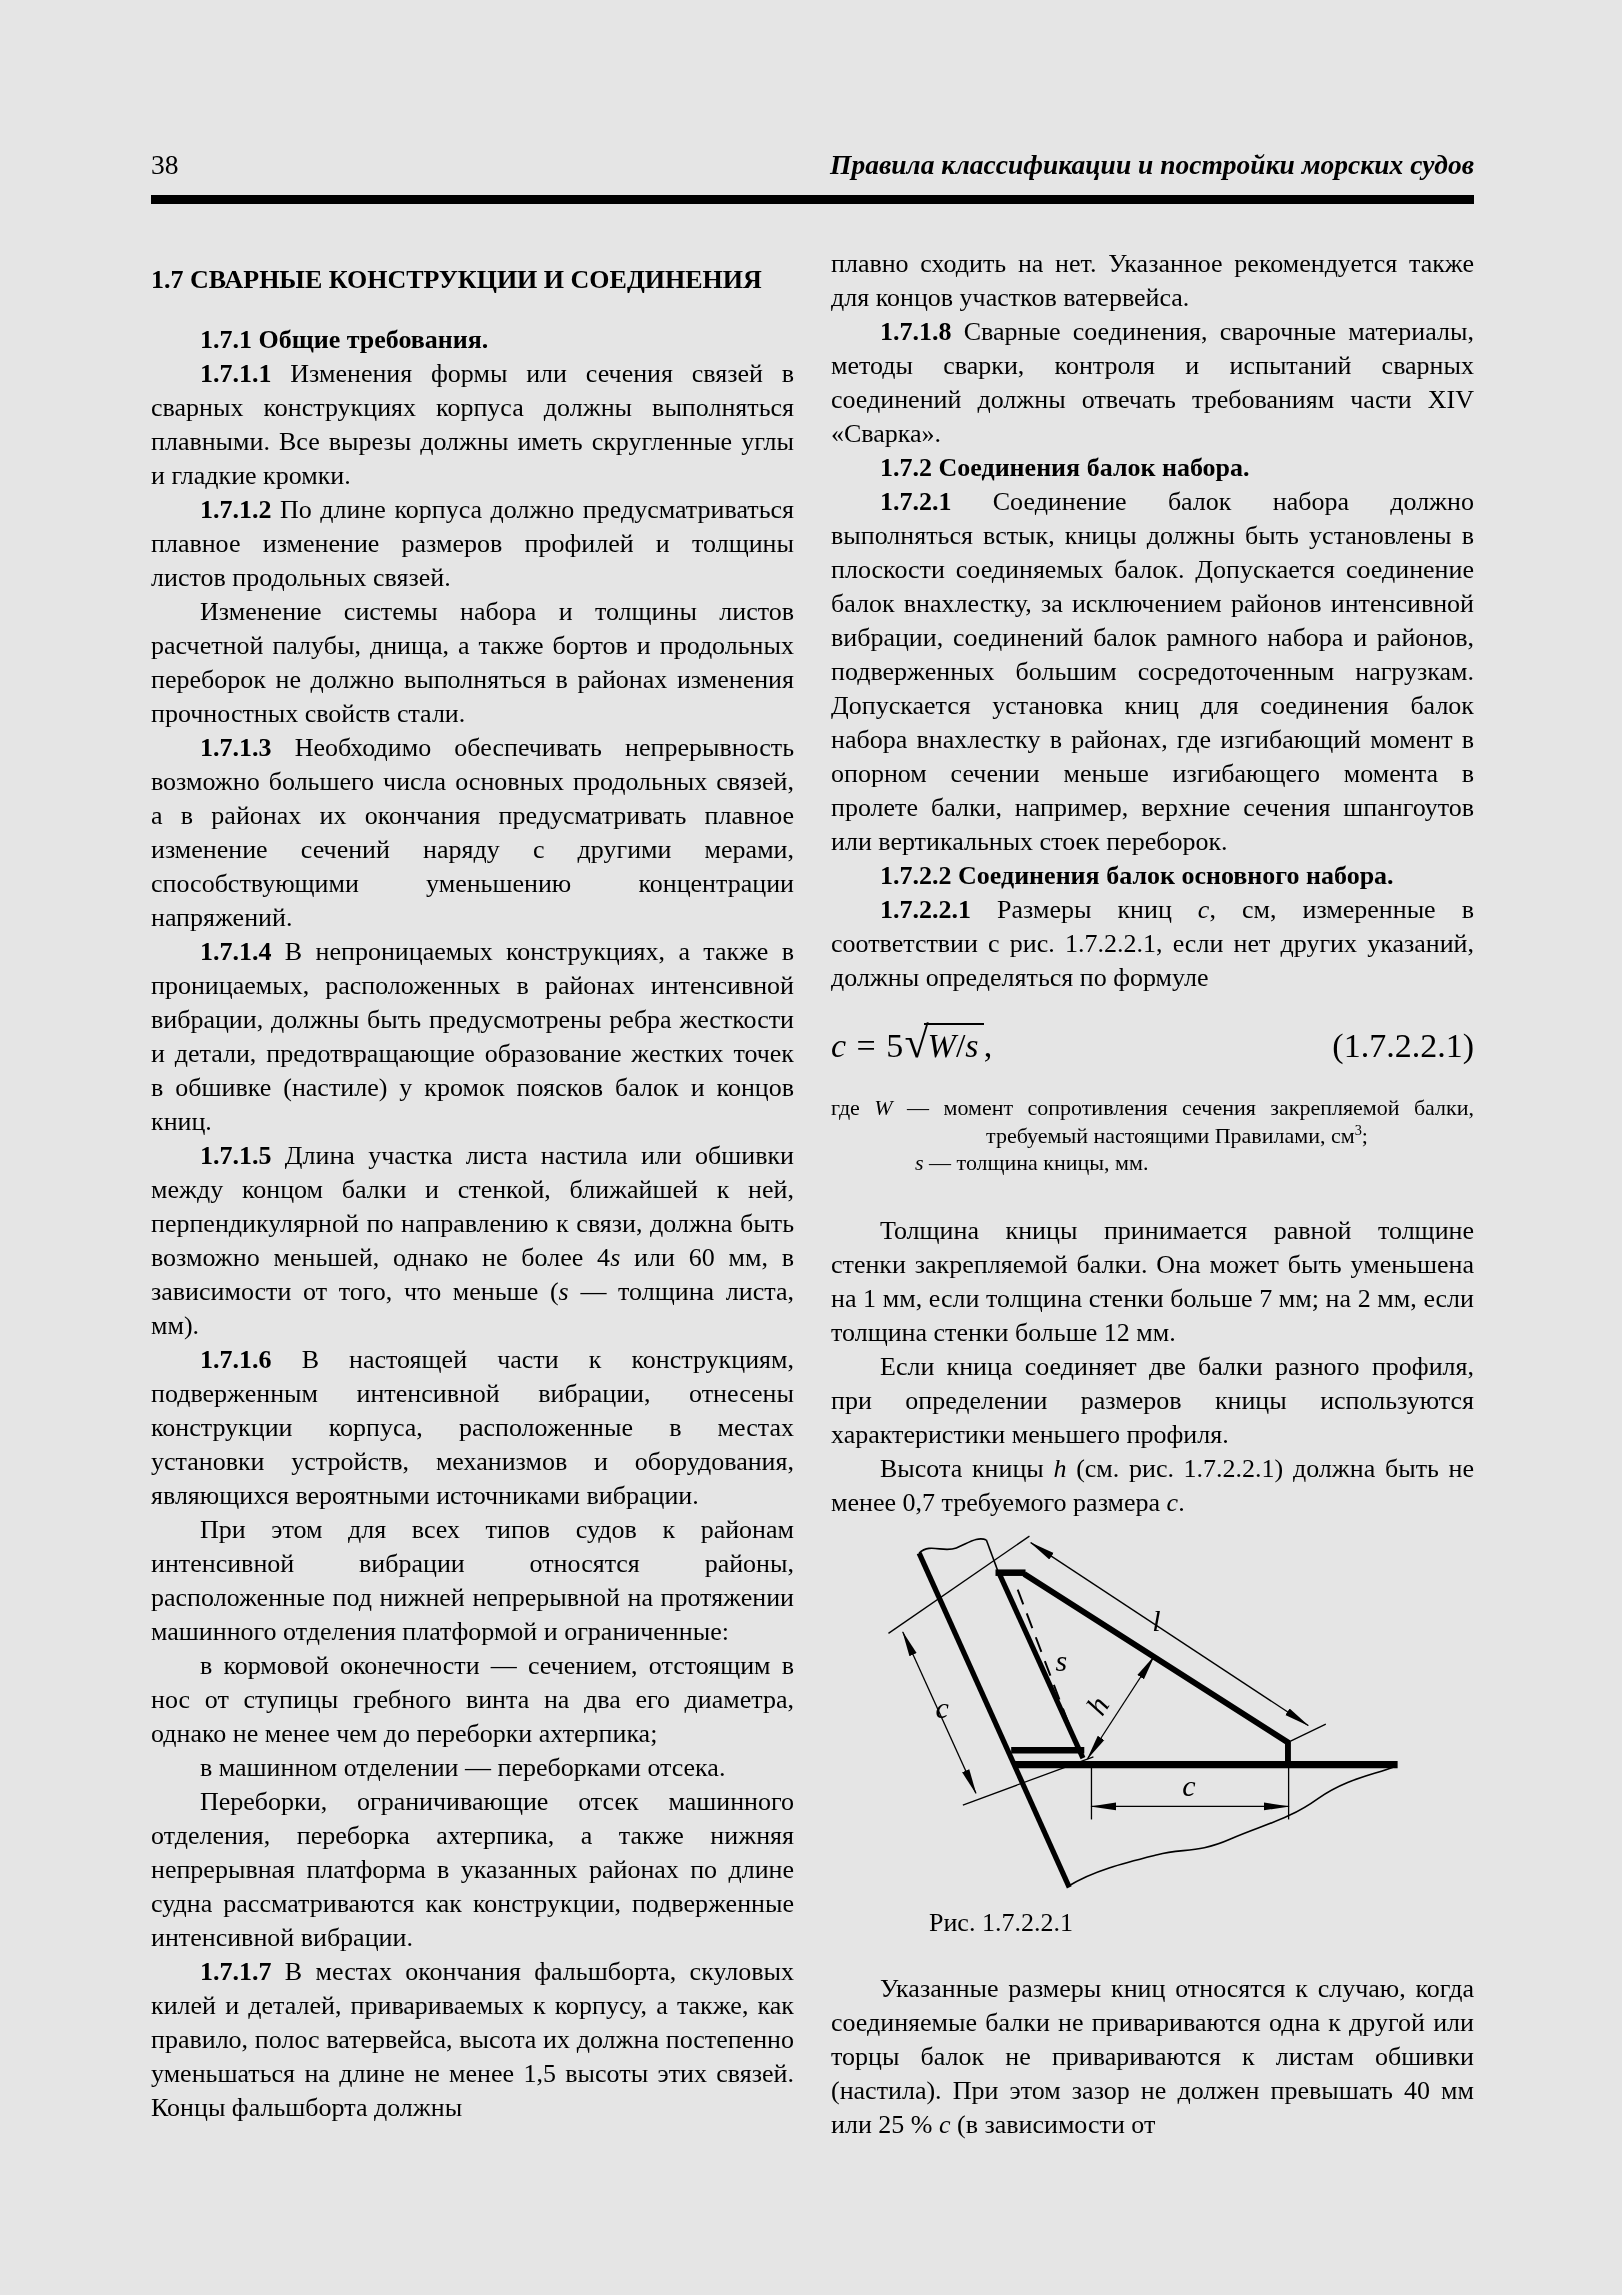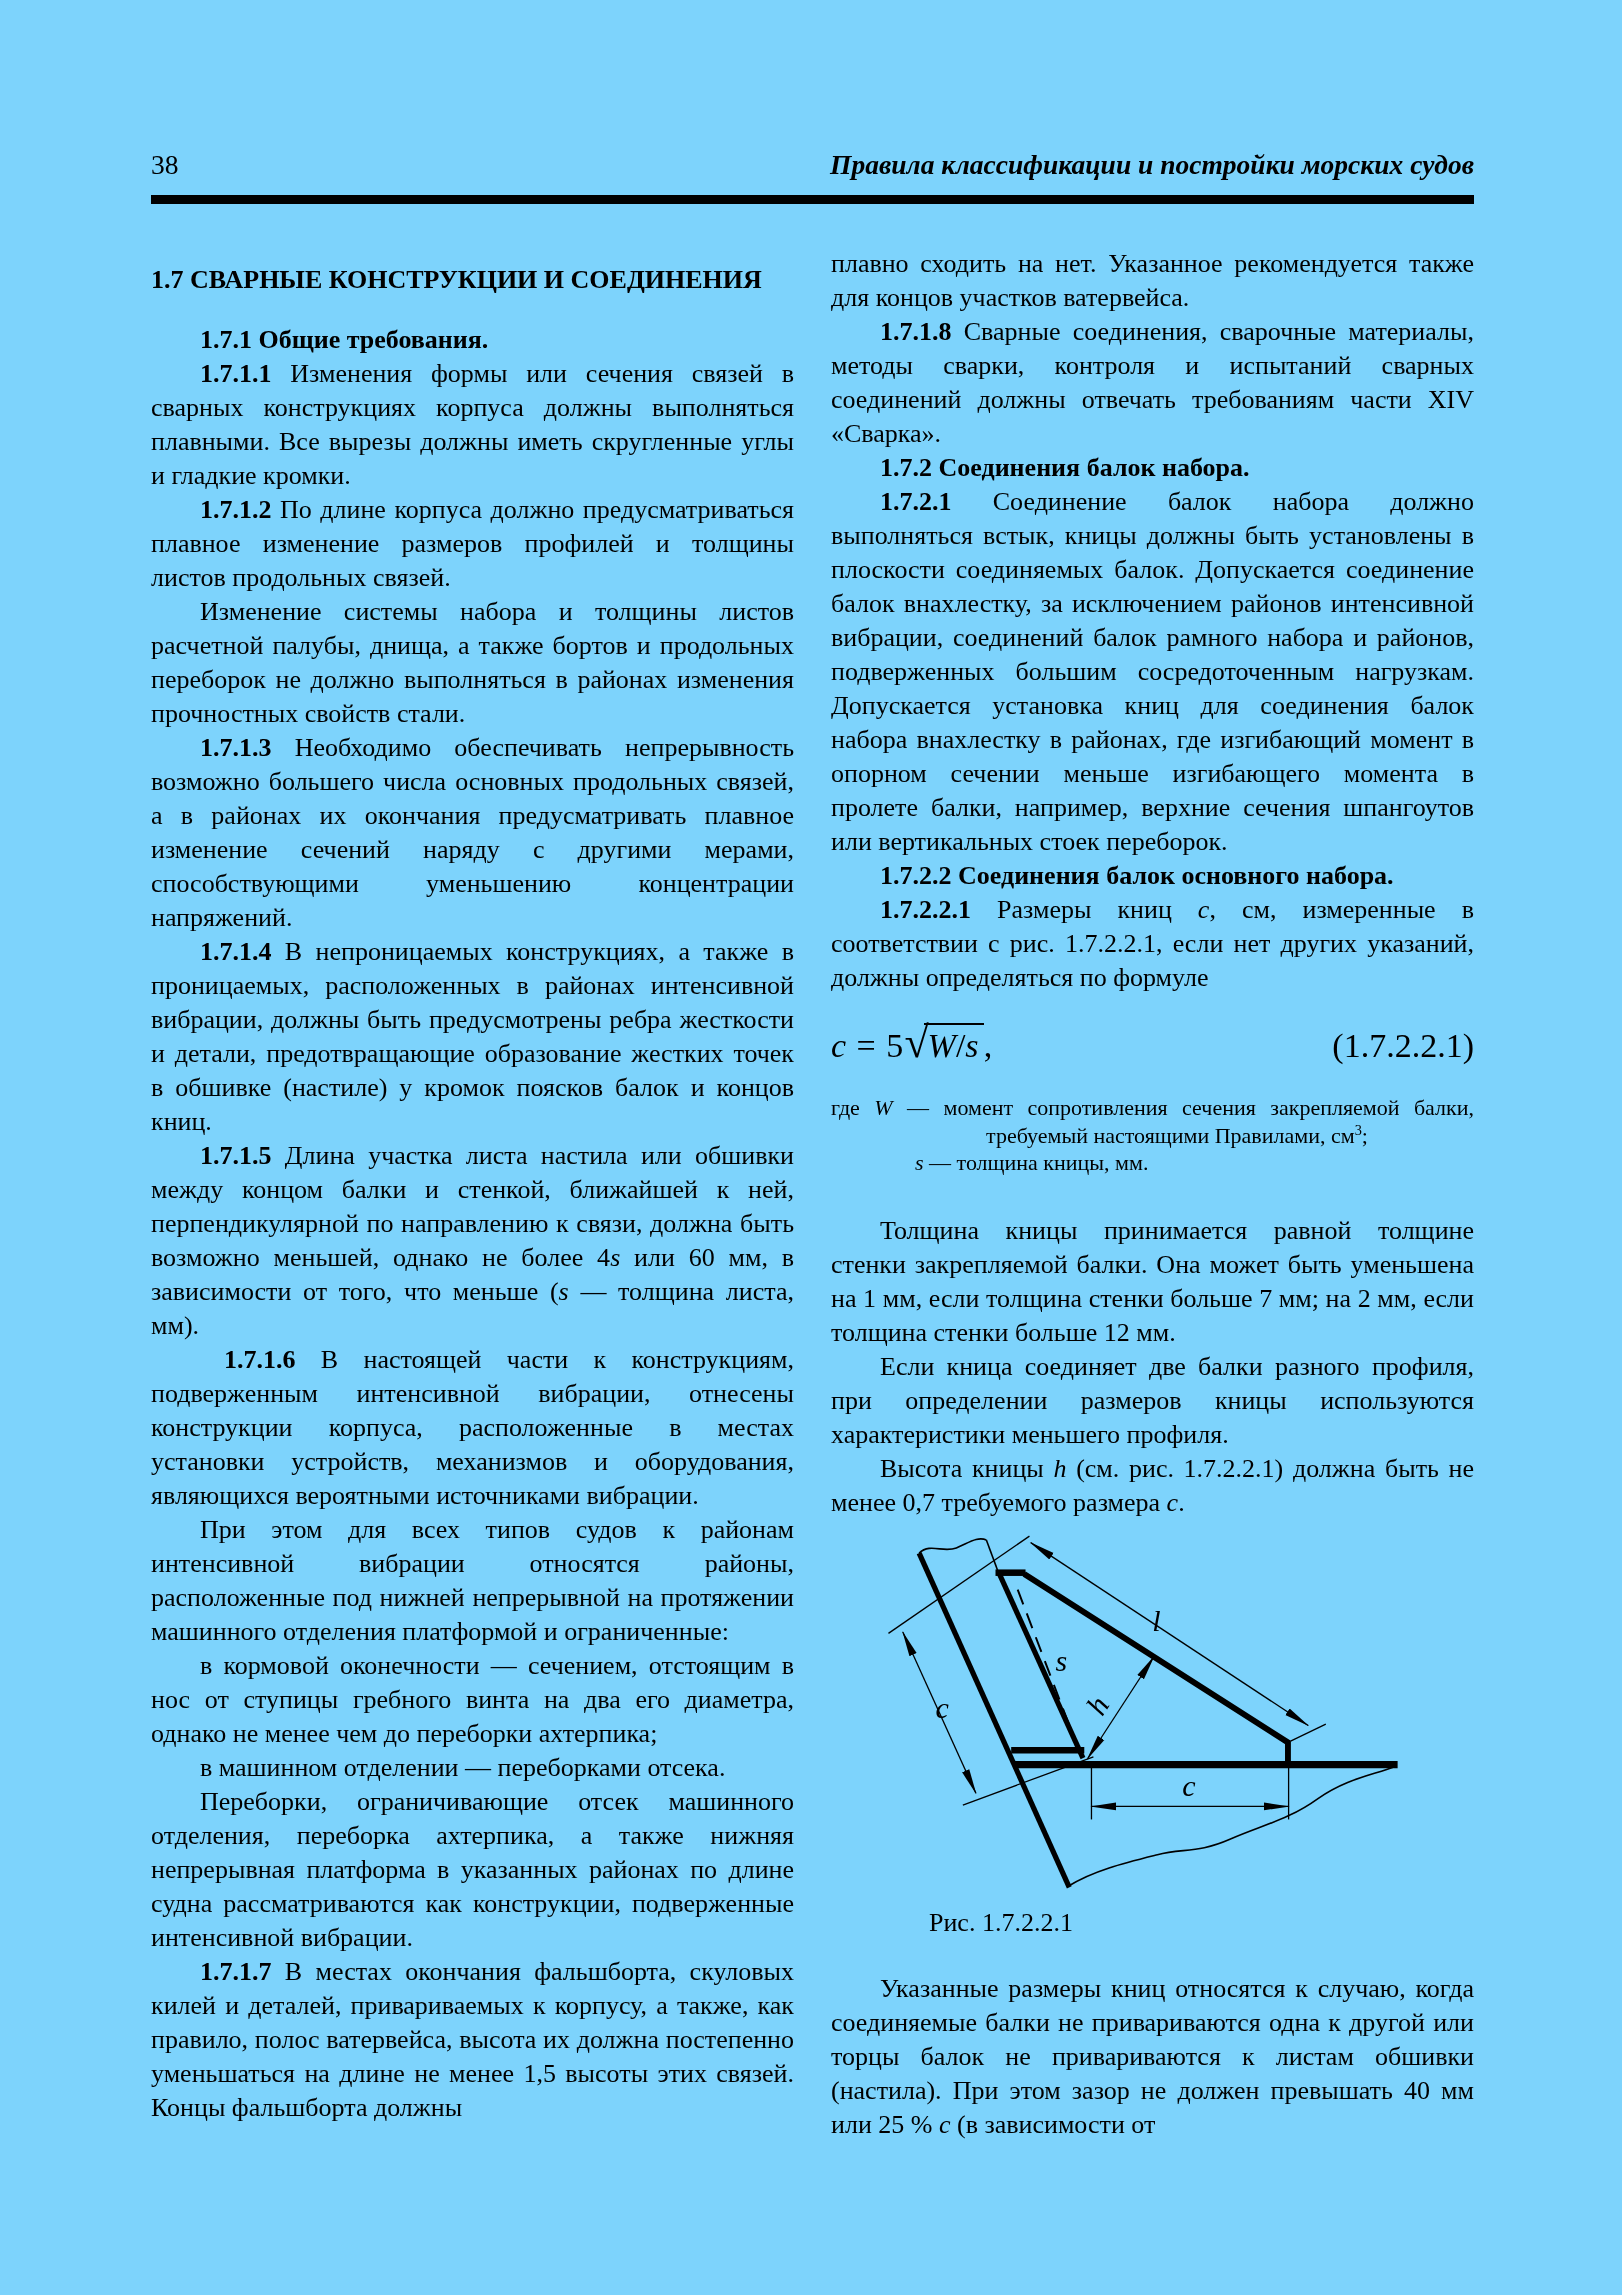--- a/index.html
+++ b/index.html
@@ -1,19 +1,19 @@
 <!DOCTYPE html>
 <html style="font-size:10.5px"><head>
 <meta charset="utf-8">
 <style>
   html,body{margin:0;padding:0;background:#888;}
   .page{
     position:relative;
     width:1623px;height:2295px;
-    background:#7dd3fc;
+    background:#e5e5e5;
     font-family:"Liberation Serif","DejaVu Serif",serif;
     color:#000;
     overflow:hidden;
   }
   
   .header{
     position:absolute;left:151px;right:149px;top:149px;
     display:flex;justify-content:space-between;align-items:baseline;
     font-size:27.5px;line-height:31px;
   }
@@ -85,21 +85,21 @@
     <div class="col">
       <p class="sec-heading">1.7 СВАРНЫЕ КОНСТРУКЦИИ И СОЕДИНЕНИЯ</p>
       <p class="sub-heading">1.7.1 Общие требования.</p>
       <div>
           <p class="indent"><span style="font-weight: bold;">1.7.1.1</span><span> Изменения формы или сечения связей в сварных конструкциях корпуса должны выполняться плавными. Все вырезы должны иметь скругленные углы и гладкие кромки.</span></p>
           <p class="indent"><span style="font-weight: bold;">1.7.1.2</span><span> По длине корпуса должно предусматриваться плавное изменение размеров профилей и толщины листов продольных связей.</span></p>
           <p class="indent"><span>Изменение системы набора и толщины листов расчетной палубы, днища, а также бортов и продольных переборок не должно выполняться в районах изменения прочностных свойств стали.</span></p>
           <p class="indent"><span style="font-weight: bold;">1.7.1.3</span><span> Необходимо обеспечивать непрерывность возможно большего числа основных продольных связей, а в районах их окончания предусматривать плавное изменение сечений наряду с другими мерами, способствующими уменьшению концентрации напряжений.</span></p>
           <p class="indent"><span style="font-weight: bold;">1.7.1.4</span><span> В непроницаемых конструкциях, а также в проницаемых, расположенных в районах интенсивной вибрации, должны быть предусмотрены ребра жесткости и детали, предотвращающие образование жестких точек в обшивке (настиле) у кромок поясков балок и концов книц.</span></p>
           <p class="indent"><span style="font-weight: bold;">1.7.1.5</span><span> Длина участка листа настила или обшивки между концом балки и стенкой, ближайшей к ней, перпендикулярной по направлению к связи, должна быть возможно меньшей, однако не более 4</span><span style="font-style: italic;">s</span><span> или 60 мм, в зависимости от того, что меньше (</span><span style="font-style: italic;">s</span><span> — толщина листа, мм).</span></p>
-          <p class="indent"><span style="font-weight: bold; margin-left: 24px;">1.7.1.6</span><span> В настоящей части к конструкциям, подверженным интенсивной вибрации, отнесены конструкции корпуса, расположенные в местах установки устройств, механизмов и оборудования, являющихся вероятными источниками вибрации.</span></p>
+          <p class="indent"><span style="font-weight: bold;">1.7.1.6</span><span> В настоящей части к конструкциям, подверженным интенсивной вибрации, отнесены конструкции корпуса, расположенные в местах установки устройств, механизмов и оборудования, являющихся вероятными источниками вибрации.</span></p>
           <p class="indent"><span>При этом для всех типов судов к районам интенсивной вибрации относятся районы, расположенные под нижней непрерывной на протяжении машинного отделения платформой и ограниченные:</span></p>
           <p class="indent"><span>в кормовой оконечности — сечением, отстоящим в нос от ступицы гребного винта на два его диаметра, однако не менее чем до переборки ахтерпика;</span></p>
           <p class="indent"><span>в машинном отделении — переборками отсека.</span></p>
           <p class="indent"><span>Переборки, ограничивающие отсек машинного отделения, переборка ахтерпика, а также нижняя непрерывная платформа в указанных районах по длине судна рассматриваются как конструкции, подверженные интенсивной вибрации.</span></p>
           <p class="indent"><span style="font-weight: bold;">1.7.1.7</span><span> В местах окончания фальшборта, скуловых килей и деталей, привариваемых к корпусу, а также, как правило, полос ватервейса, высота их должна постепенно уменьшаться на длине не менее 1,5 высоты этих связей. Концы фальшборта должны</span></p>
         </div>
     </div>
 
     <div class="col">
       <div>

